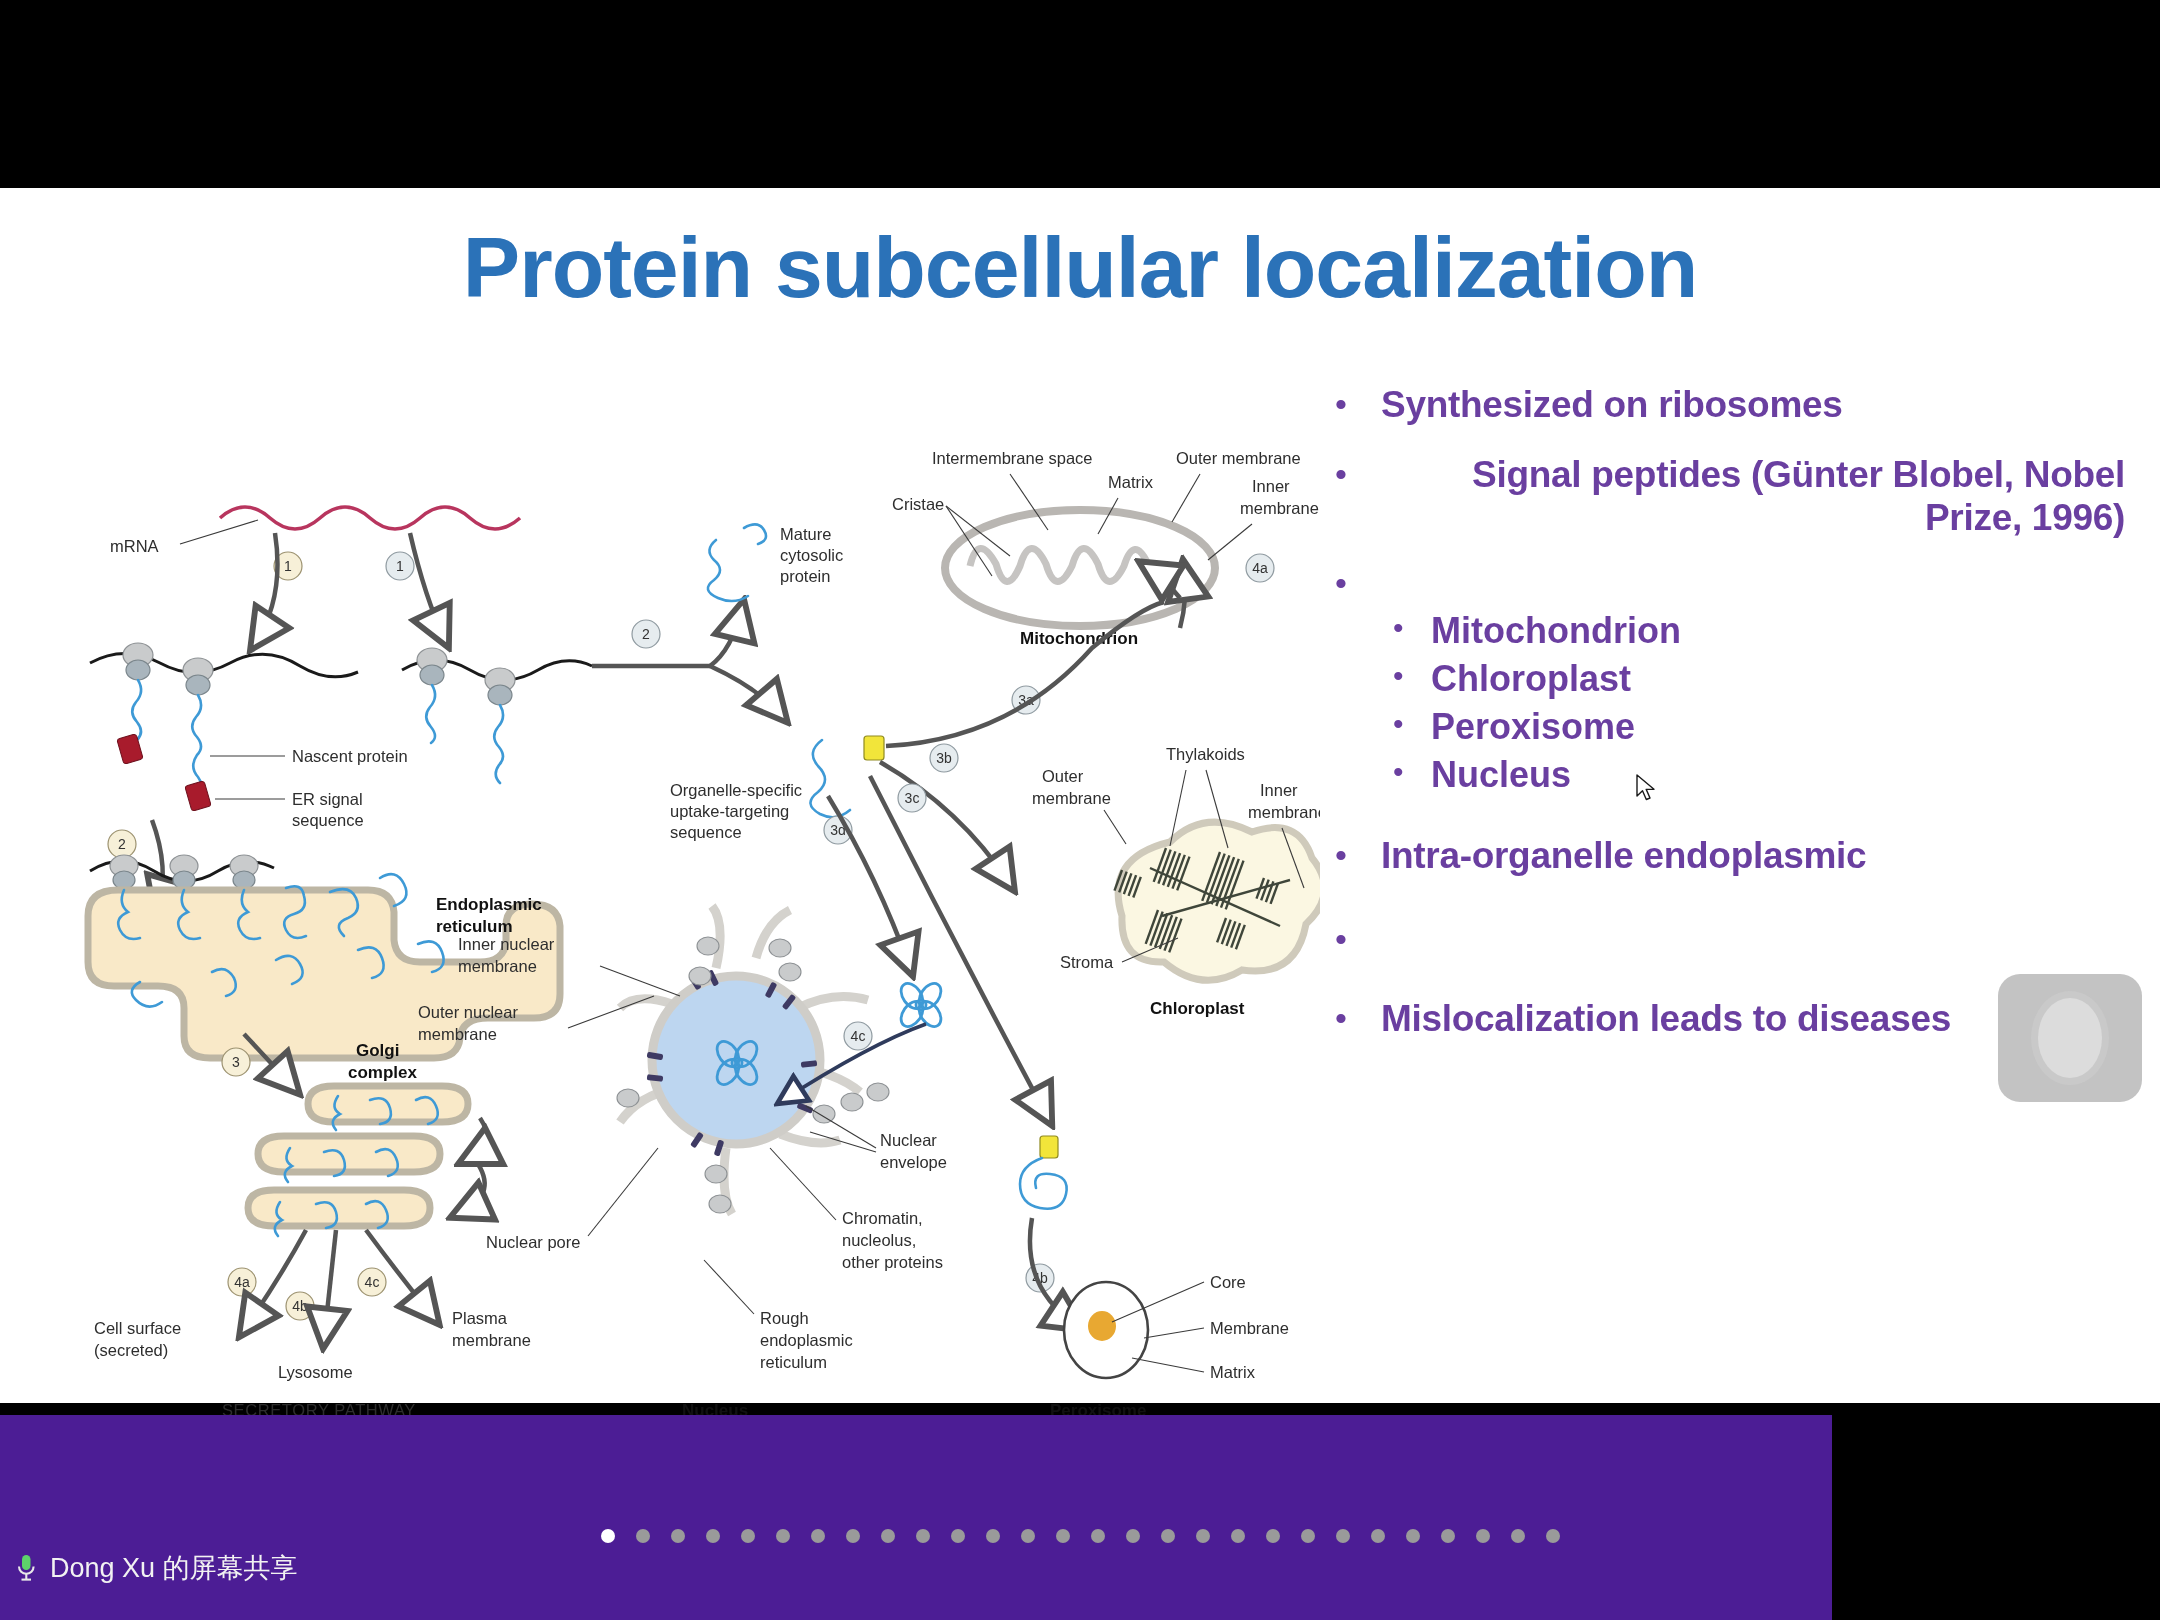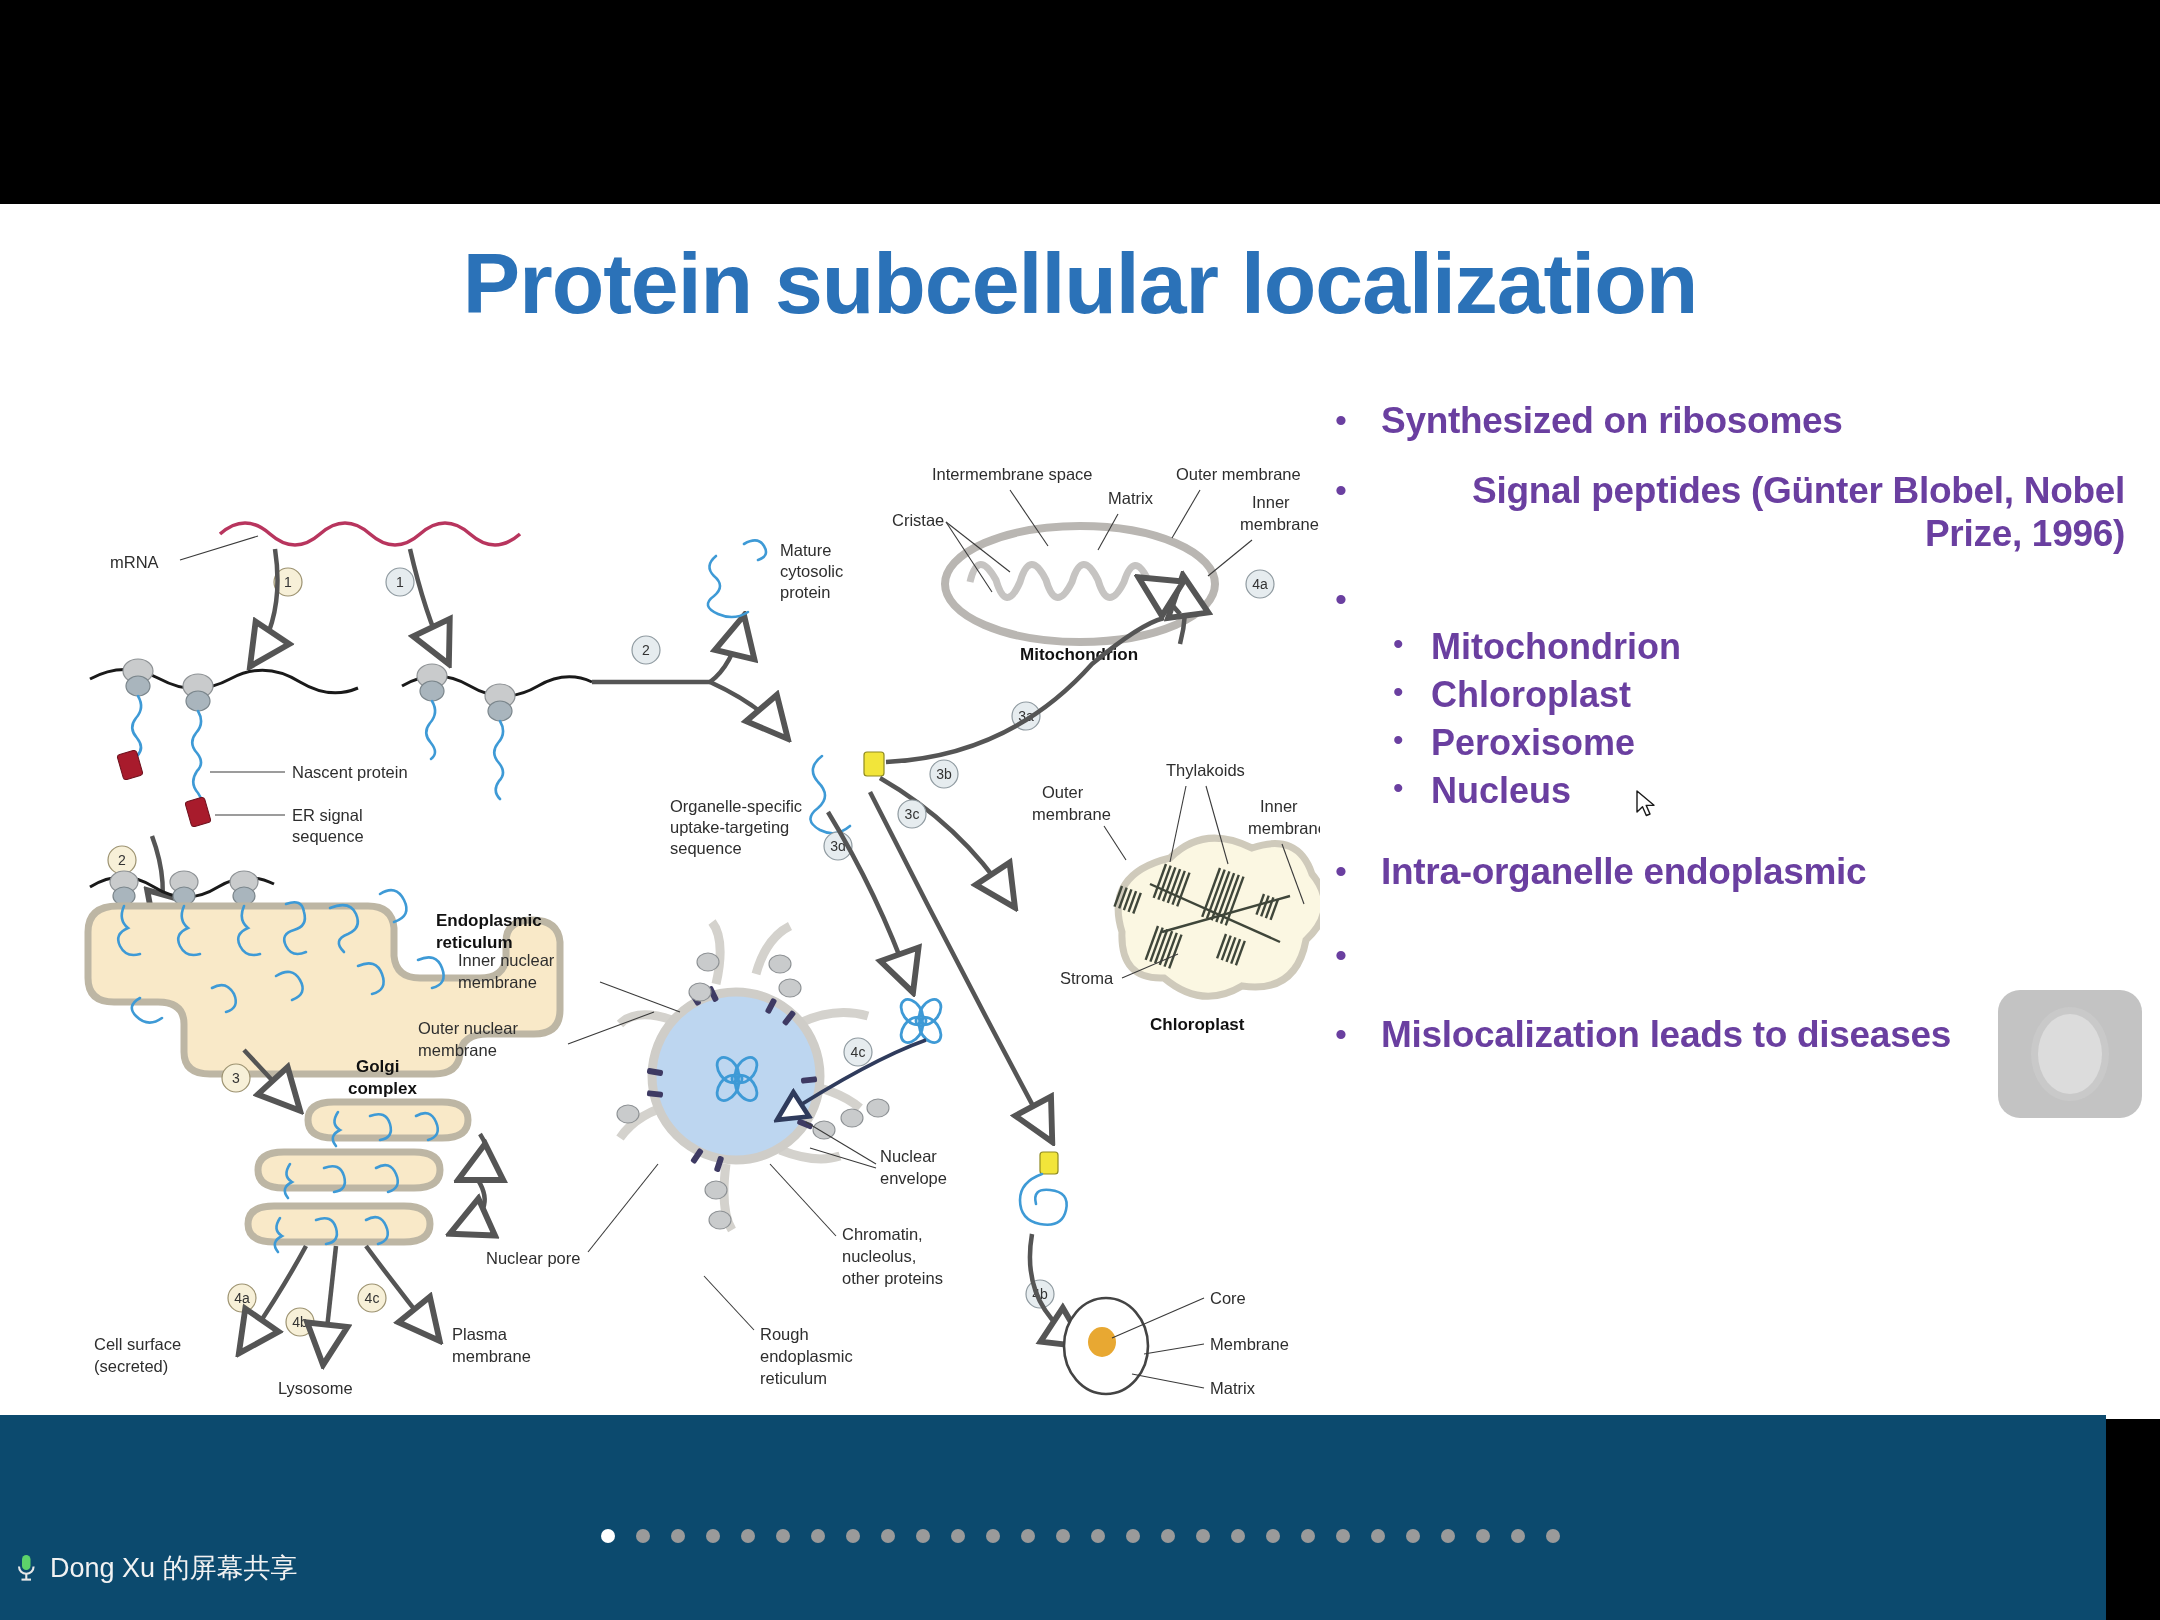--- a/index.html
+++ b/index.html
@@ -2,21 +2,21 @@
 <html><head>
 <meta charset="utf-8">
 <style>
   html,body{margin:0;padding:0;background:#000;}
   body{width:2160px;height:1620px;overflow:hidden;font-family:"Liberation Sans",sans-serif;}
 
   
   #app{position:relative;width:2160px;height:1620px;background:#000;}
 
   
-  #slide{position:absolute;left:0;top:204px;width:2160px;height:1215px;background:#fff;}
+  #slide{position:absolute;left:0;top:188px;width:2160px;height:1215px;background:#fff;}
 
   
   #slide-title{
     position:absolute;left:0;top:30px;width:2160px;text-align:center;
     font-family:"Liberation Sans",sans-serif;
     font-size:86px;font-weight:bold;color:#2b72b8;
     letter-spacing:-1px;
   }
 
   
@@ -57,21 +57,21 @@
   }
   #video-tile .avatar-core{
     position:absolute;left:50%;top:50%;transform:translate(-50%,-50%);
     width:64px;height:80px;border-radius:50%;background:#dcdcdc;
   }
 
   
   #cursor{position:absolute;left:1636px;top:586px;width:22px;height:30px;}
 
   
-  #bottom-bar{position:absolute;left:0;top:1415px;width:2106px;height:205px;background:#0c4a6e;}
+  #bottom-bar{position:absolute;left:0;top:1415px;width:1832px;height:205px;background:#4c1d95;}
   #share-status{
     position:absolute;left:14px;top:135px;display:flex;align-items:center;
     color:#f2f2f2;font-size:27px;font-family:"Liberation Sans",sans-serif;
   }
   #share-status .mic{margin-right:12px;display:flex;}
   #pager{position:absolute;left:0;top:114px;width:2160px;display:flex;justify-content:center;align-items:center;}
   .pg-dot{width:14px;height:14px;border-radius:50%;background:#9a9a9a;margin:0 10.5px;}
   .pg-dot.active{background:#ffffff;}
 </style>
 </head>

